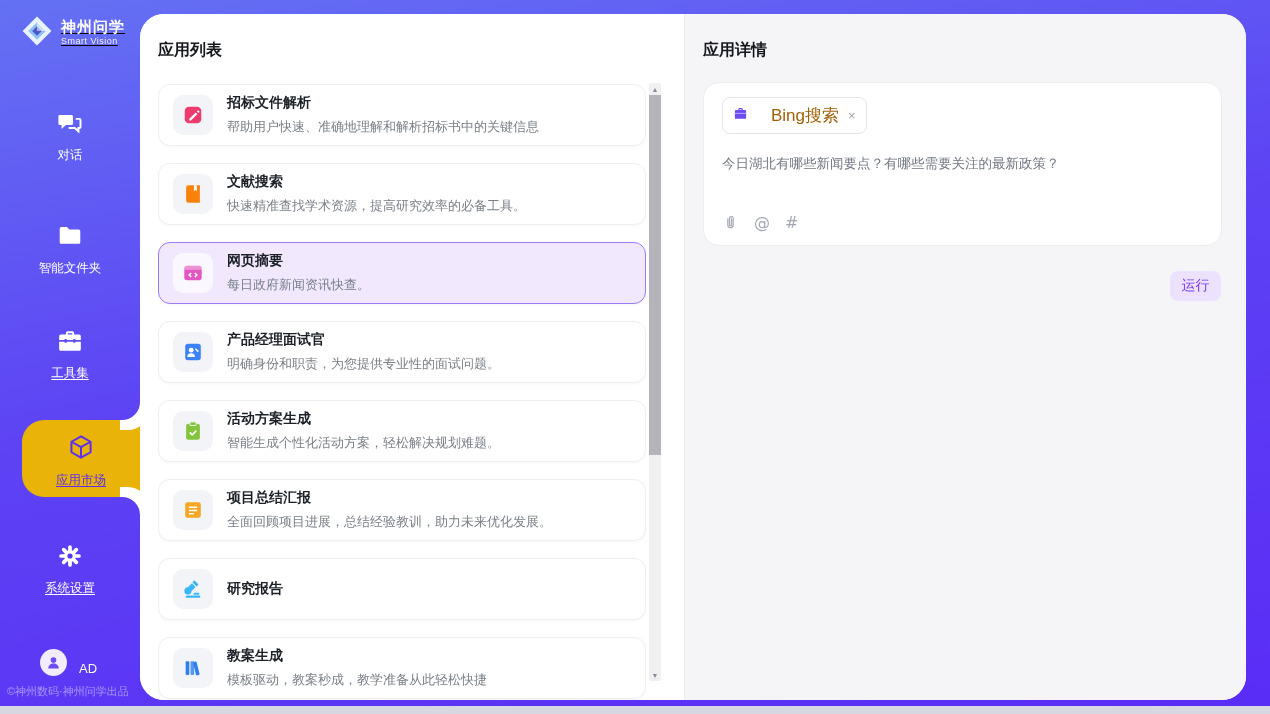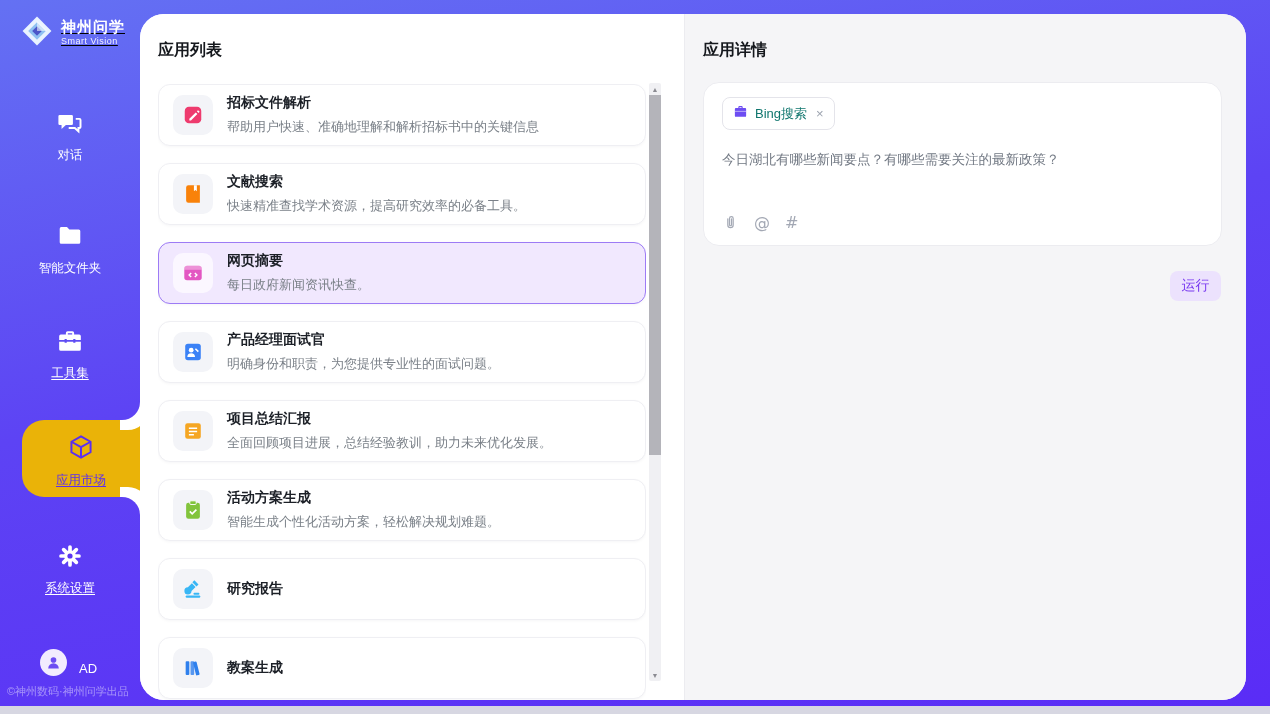--- a/index.html
+++ b/index.html
@@ -56,21 +56,21 @@
   .scrollbar{position:absolute;right:23px;top:69px;width:12px;height:598px;background:#f0f0f3;border-radius:2px;}
   .sb-arrow{position:absolute;left:0;width:12px;height:12px;display:flex;align-items:center;justify-content:center;font-size:7px;color:#8b8b92;cursor:pointer;}
   .sb-arrow.up{top:0;}
   .sb-arrow.down{bottom:0;}
   .sb-thumb{position:absolute;left:0;top:12px;width:12px;height:360px;background:#b4b4ba;cursor:pointer;}
 
   
   .right-panel{flex:1;background:#f5f5f7;position:relative;border-left:1px solid #ececf0;}
   .input-card{position:absolute;left:18px;right:24px;top:68px;height:164px;background:#fff;border:1px solid #ececf0;border-radius:16px;padding:14px 18px;}
   .tool-tag{display:inline-flex;align-items:center;gap:7px;border:1px solid #e4e4ea;border-radius:8px;padding:6px 10px;background:#fff;cursor:default;}
-  .tool-tag-label{font-size:13px;color:#0f766e;}
+  .tool-tag-label{font-size:17px;color:#a16207;margin-left:16px;}
   .tag-close{color:#9ca3af;font-size:13px;margin-left:2px;cursor:pointer;line-height:1;}
   .question{margin-top:21px;font-size:13.5px;color:#717883;}
   .input-toolbar{position:absolute;left:18px;bottom:13px;display:flex;align-items:center;gap:15px;}
   .tb-icon{color:#a3a8b4;font-size:16px;display:inline-flex;align-items:center;cursor:pointer;font-family:"DejaVu Sans",sans-serif;}
   .run-btn{position:absolute;right:25px;top:257px;width:51px;height:30px;background:#ece2fd;color:#7a3bf0;font-size:14px;
            border:none;border-radius:8px;cursor:pointer;display:flex;align-items:center;justify-content:center;}
 </style>
 </head>
 <body>
 
@@ -195,40 +195,40 @@
             </svg>
           </div>
     <div class="app-texts">
       <span class="app-name">产品经理面试官</span>
       <span class="app-desc">明确身份和职责，为您提供专业性的面试问题。</span>
     </div>
   </div>
         <div class="app-card">
     <div class="app-icon-tile">
             <svg viewBox="0 0 24 24" width="22" height="22">
-              <rect x="3.5" y="3.5" width="17" height="17" rx="2.5" fill="#f5a623"></rect>
-              <path fill="none" stroke="#fff" stroke-width="1.6" d="M7.5 9h9M7.5 12.5h9M7.5 16h5.5"></path>
-            </svg>
-          </div>
-    <div class="app-texts">
-      <span class="app-name">项目总结汇报</span>
-      <span class="app-desc">全面回顾项目进展，总结经验教训，助力未来优化发展。</span>
-    </div>
-  </div>
-        <div class="app-card">
-    <div class="app-icon-tile">
-            <svg viewBox="0 0 24 24" width="22" height="22">
               <rect x="4.5" y="4" width="15" height="17.5" rx="2.5" fill="#82c43c"></rect>
               <rect x="8.5" y="2" width="7" height="4" rx="1.2" fill="#82c43c" stroke="#fff"></rect>
               <path fill="none" stroke="#fff" stroke-width="1.8" d="M8.5 13.5l2.6 2.6 4.6-4.6"></path>
             </svg>
           </div>
     <div class="app-texts">
       <span class="app-name">活动方案生成</span>
       <span class="app-desc">智能生成个性化活动方案，轻松解决规划难题。</span>
+    </div>
+  </div>
+        <div class="app-card">
+    <div class="app-icon-tile">
+            <svg viewBox="0 0 24 24" width="22" height="22">
+              <rect x="3.5" y="3.5" width="17" height="17" rx="2.5" fill="#f5a623"></rect>
+              <path fill="none" stroke="#fff" stroke-width="1.6" d="M7.5 9h9M7.5 12.5h9M7.5 16h5.5"></path>
+            </svg>
+          </div>
+    <div class="app-texts">
+      <span class="app-name">项目总结汇报</span>
+      <span class="app-desc">全面回顾项目进展，总结经验教训，助力未来优化发展。</span>
     </div>
   </div>
         <div class="app-card">
     <div class="app-icon-tile">
             <svg viewBox="0 0 24 24" width="22" height="22">
               <path fill="#38b6f5" d="M13.5 2.5l4.5 4.5-2.2 2.2-4.5-4.5z"></path>
               <path fill="#38b6f5" d="M10.8 5.8l4 4-4.4 4.4a3.9 3.9 0 1 1-4-4z"></path>
               <rect x="4" y="19" width="16" height="2.6" rx="1.3" fill="#38b6f5"></rect>
               <rect x="12.5" y="16.2" width="6.5" height="2" rx="1" fill="#38b6f5"></rect>
             </svg>
@@ -240,20 +240,21 @@
         <div class="app-card">
     <div class="app-icon-tile">
             <svg viewBox="0 0 24 24" width="22" height="22">
               <rect x="4" y="4.5" width="4" height="15" rx="1" fill="#2f80ed"></rect>
               <rect x="9.3" y="4.5" width="4" height="15" rx="1" fill="#2f80ed" opacity=".8"></rect>
               <rect x="13.6" y="5" width="4" height="15" rx="1" transform="rotate(-14 15.6 12.5)" fill="#2f80ed"></rect>
             </svg>
           </div>
     <div class="app-texts">
       <span class="app-name">教案生成</span>
+      <span class="app-desc">模板驱动，教案秒成，教学准备从此轻松快捷</span>
     </div>
   </div>
       </div>
     <div class="scrollbar">
       <span class="sb-arrow up">▲</span>
       <span class="sb-thumb"></span>
       <span class="sb-arrow down">▼</span>
     </div>
   </section>
 

